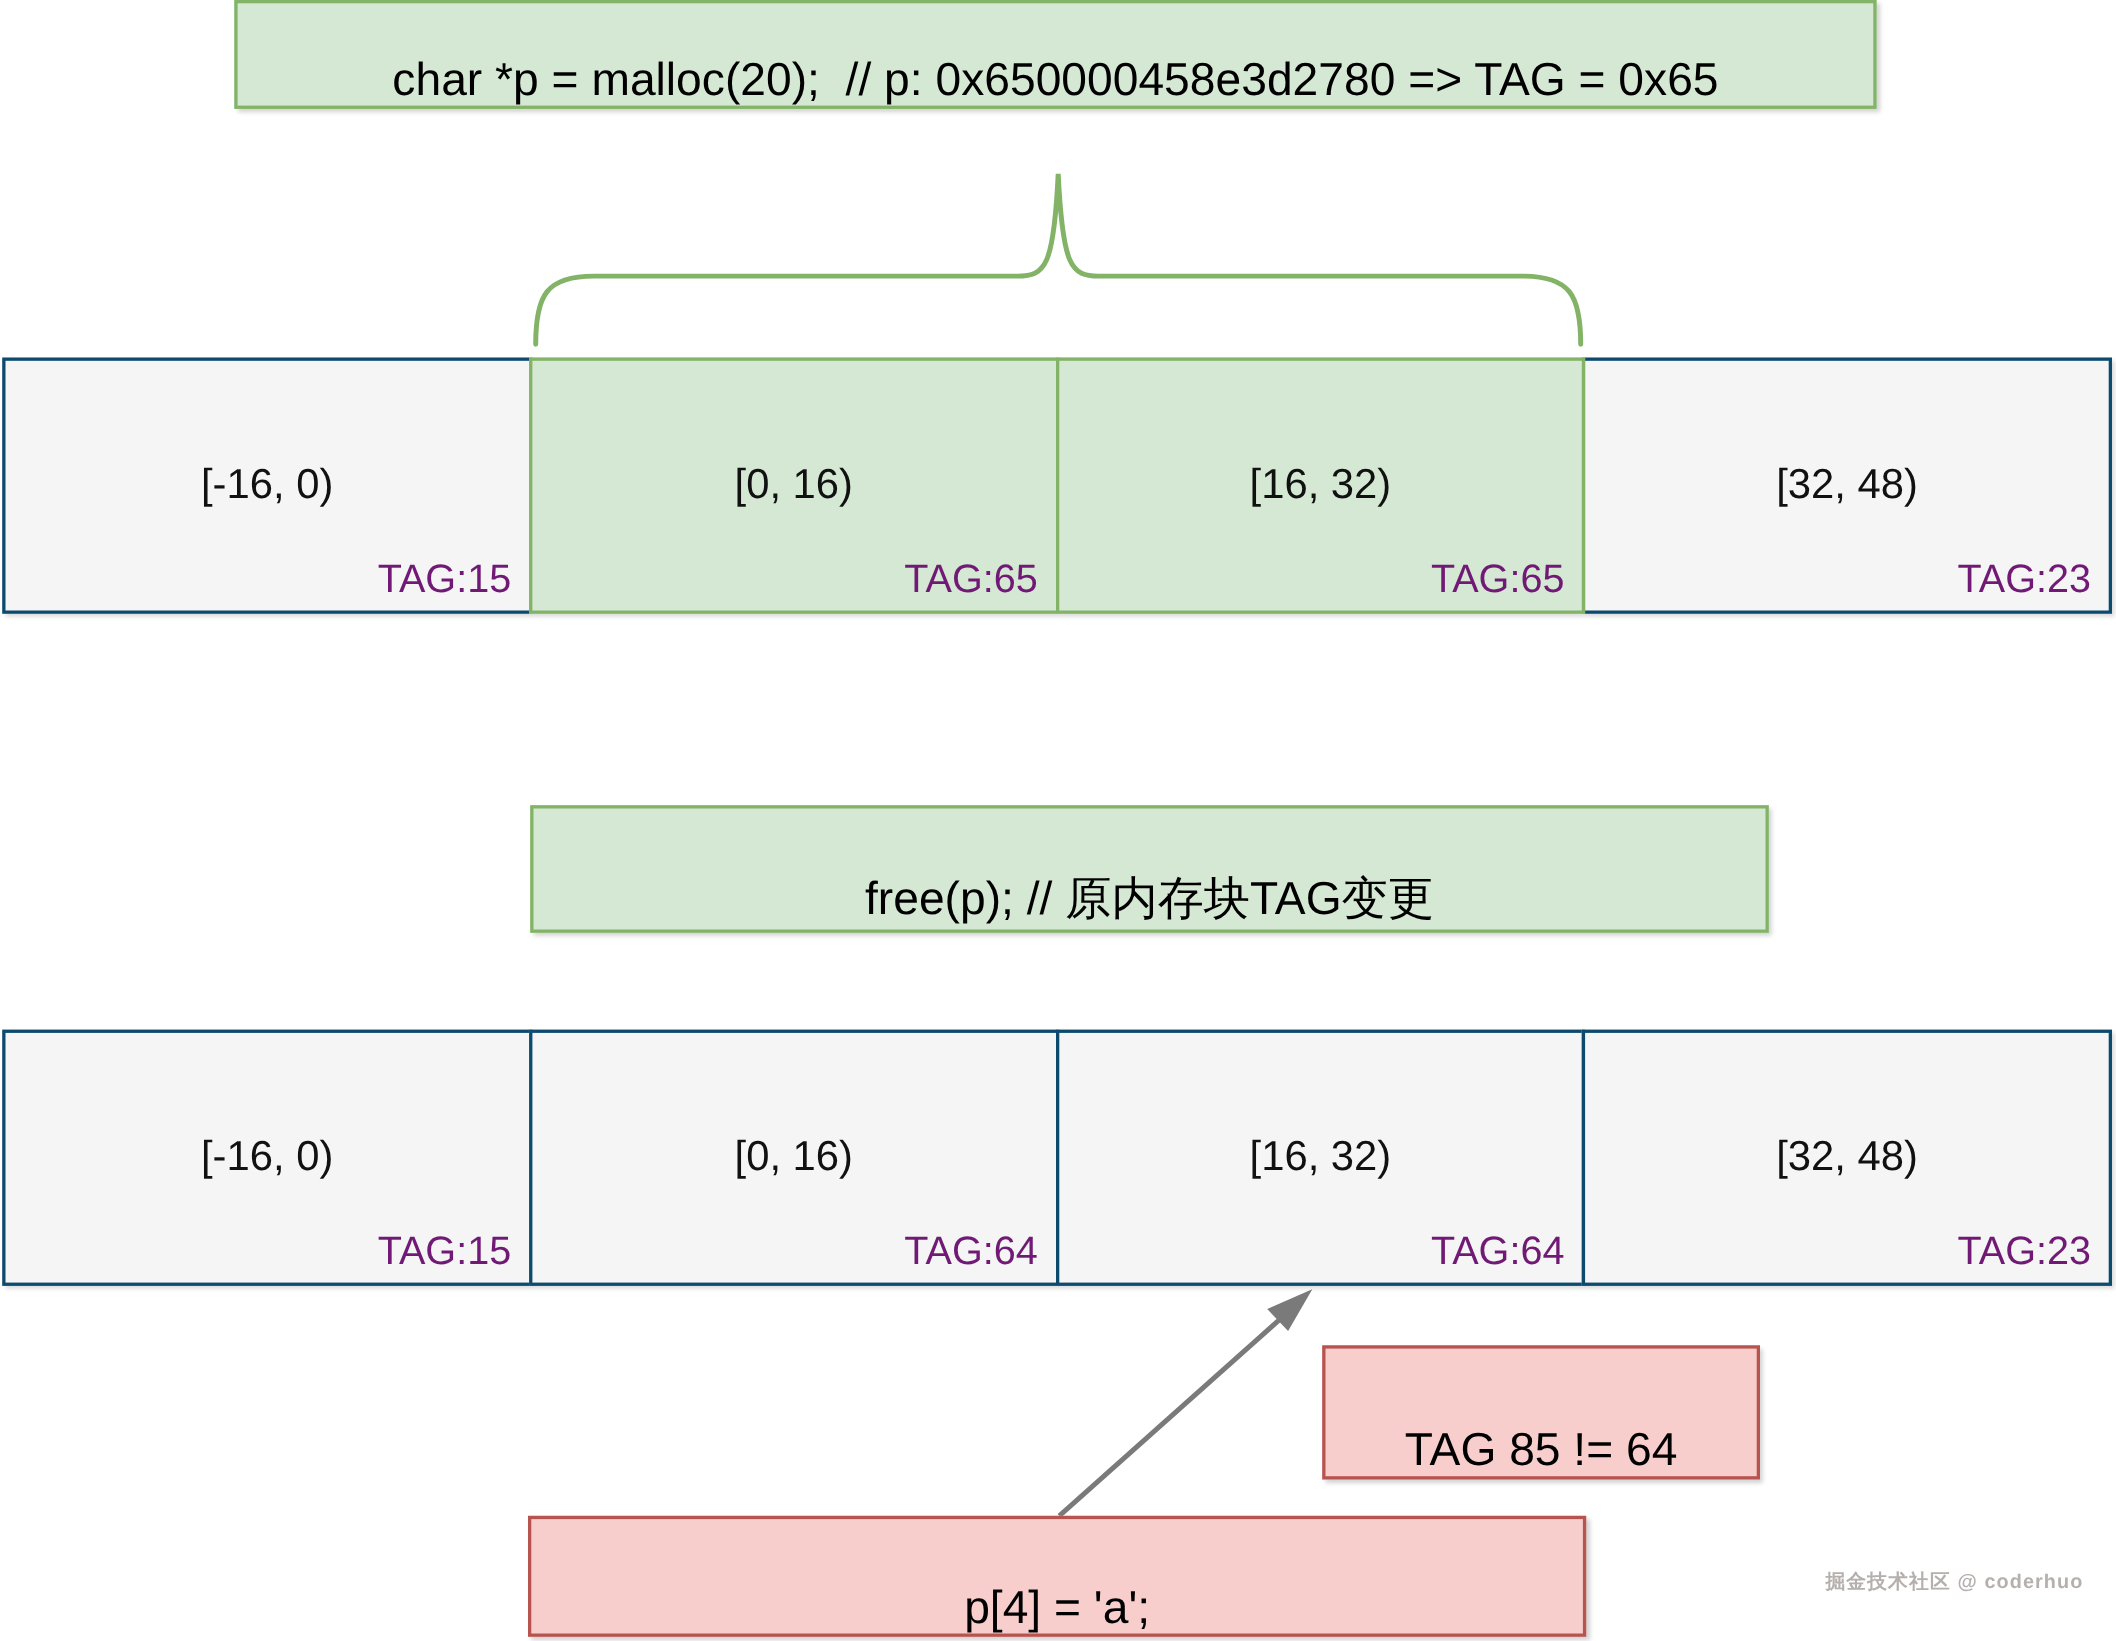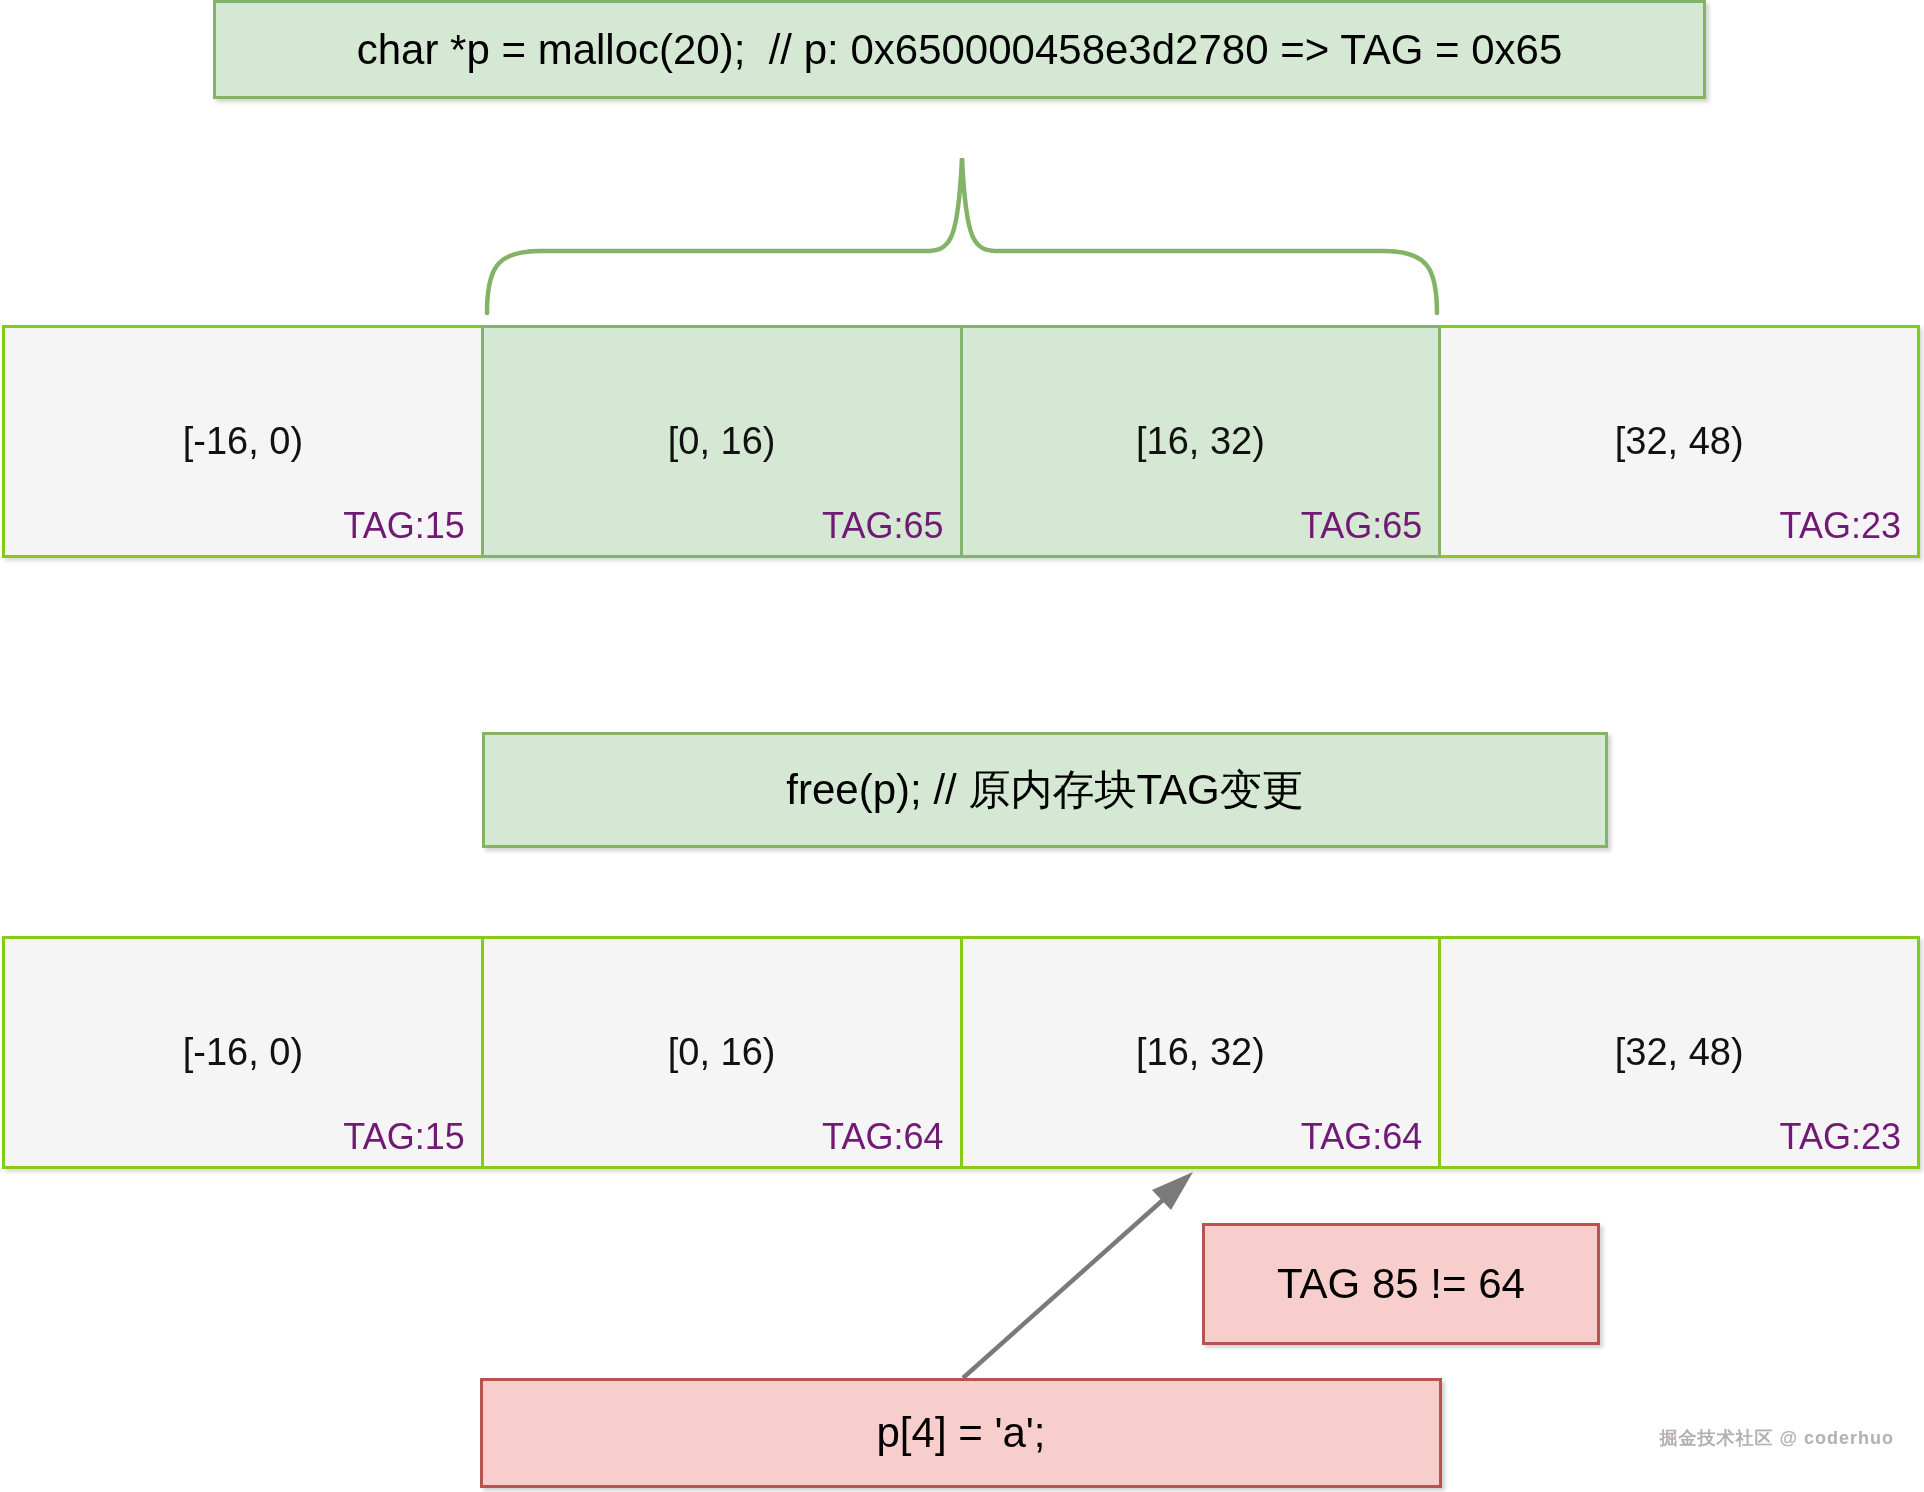--- a/index.html
+++ b/index.html
@@ -9,21 +9,21 @@
     font-family: "Liberation Sans", sans-serif;
     overflow: hidden;
     position: relative;
   }
   .canvas { position: absolute; inset: 0; }
 
   
   .box {
     position: absolute;
     display: flex;
-    align-items: center;
+    align-items: flex-end;
     justify-content: center;
     box-sizing: border-box;
     box-shadow: 3px 3px 4px rgba(0,0,0,0.18);
   }
   .box.green { background: #d5e8d4; border: 3px solid #82b366; }
   .box.red   { background: #f8cecc; border: 3px solid #b85450; }
   .code-text {
     font-size: 42px;
     color: #000000;
     white-space: pre;
@@ -46,21 +46,21 @@
   #row-after-free   { top: 936px; }
   .cell {
     flex: 1 1 0;
     position: relative;
     box-sizing: border-box;
     display: flex;
     align-items: center;
     justify-content: center;
   }
   .cell + .cell { margin-left: -3px; }
-  .cell.gray  { background: #f5f5f5; border: 3px solid #84cc16; }
+  .cell.gray  { background: #f5f5f5; border: 3px solid #0c4a6e; }
   .cell.green { background: #d5e8d4; border: 3px solid #82b366; z-index: 1; }
   .cell .range {
     font-size: 38px;
     color: #111111;
   }
   .cell .tag {
     position: absolute;
     right: 16px; bottom: 8px;
     font-size: 36px;
     color: #701a75;

